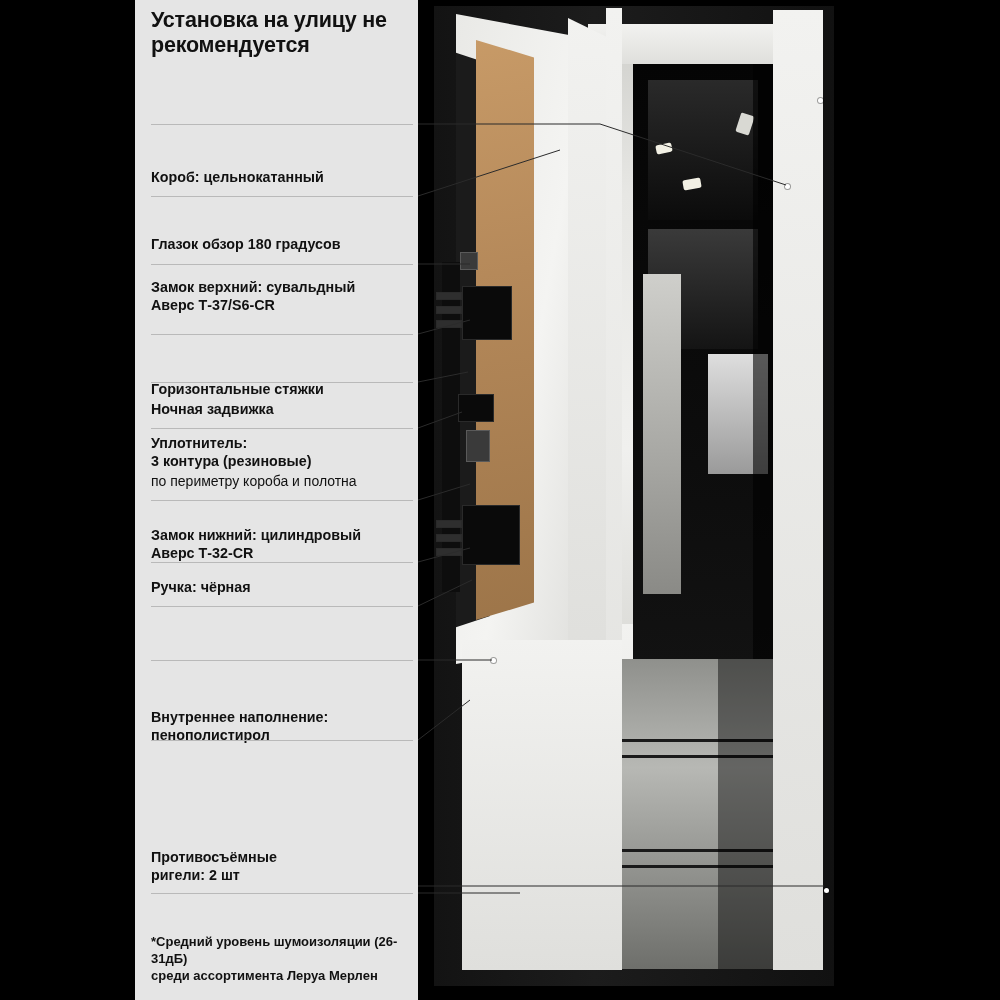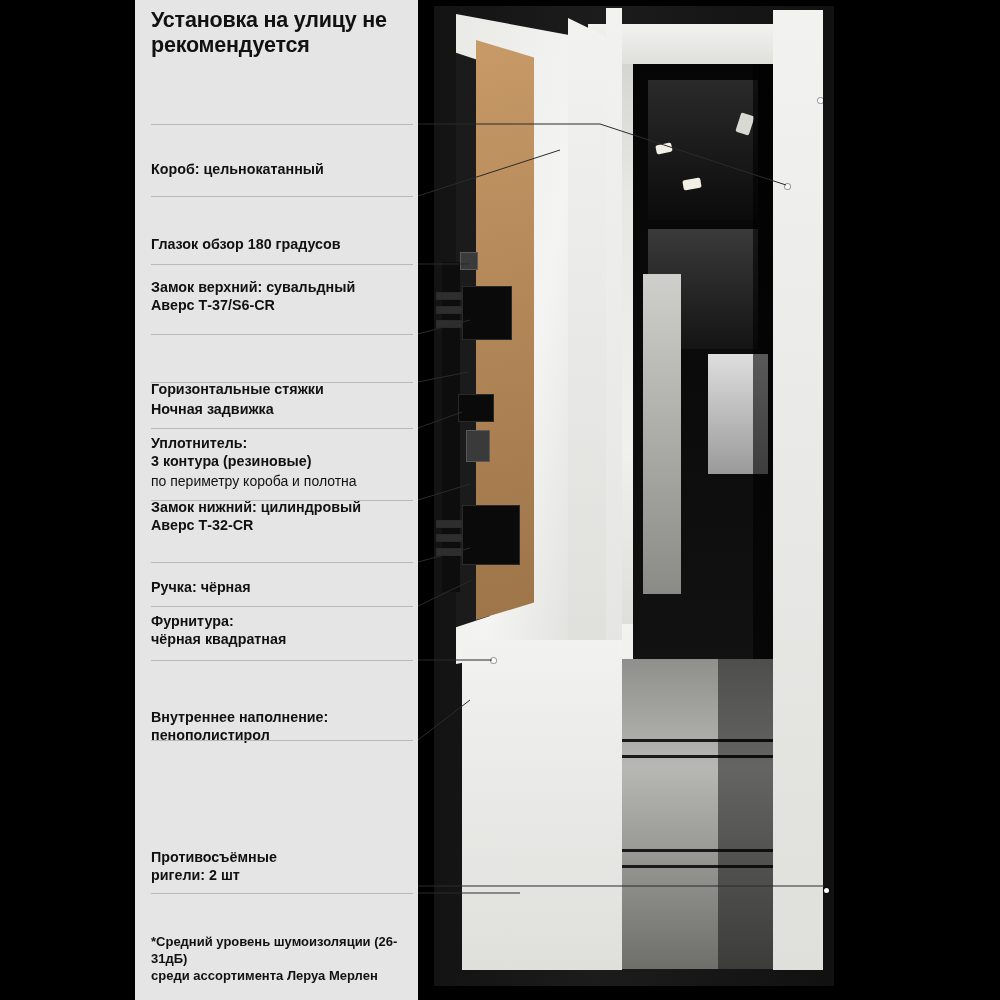--- a/index.html
+++ b/index.html
@@ -262,21 +262,21 @@
     <div class="dot" style="left:406px;top:888px;"></div>
   </div>
 
   <div class="info-panel">
 
     <div class="headline">Установка на улицу
 не рекомендуется</div>
 
     <div class="rule" style="top:124px;"></div>
 
-    <div class="spec" style="top:160px;">
+    <div class="spec" style="top:168px;">
       <div class="txt">Короб: цельнокатанный</div>
     </div>
     <div class="rule" style="top:196px;"></div>
 
     <div class="spec" style="top:235px;">
       <div class="txt">Глазок обзор 180 градусов</div>
     </div>
     <div class="rule" style="top:264px;"></div>
 
     <div class="spec" style="top:278px;">
@@ -295,35 +295,31 @@
     </div>
     <div class="rule" style="top:428px;"></div>
 
     <div class="spec" style="top:434px;">
       <div class="txt">Уплотнитель:
 3 контура (резиновые)</div>
       <div class="sub">по периметру короба и полотна</div>
     </div>
     <div class="rule" style="top:500px;"></div>
 
-    <div class="spec" style="top:498px;">
+    <div class="spec" style="top:526px;">
       <div class="txt">Замок нижний: цилиндровый
 Аверс Т-32-CR</div>
     </div>
     <div class="rule" style="top:562px;"></div>
 
     <div class="spec" style="top:578px;">
       <div class="txt">Ручка: чёрная</div>
     </div>
     <div class="rule" style="top:606px;"></div>
 
-    <div class="spec" style="top:612px;">
-      <div class="txt">Фурнитура:
-чёрная квадратная</div>
-    </div>
     <div class="rule" style="top:660px;"></div>
 
     <div class="spec" style="top:708px;">
       <div class="txt">Внутреннее наполнение:
 пенополистирол</div>
     </div>
     <div class="rule" style="top:740px;"></div>
 
     <div class="spec" style="top:848px;">
       <div class="txt">Противосъёмные

